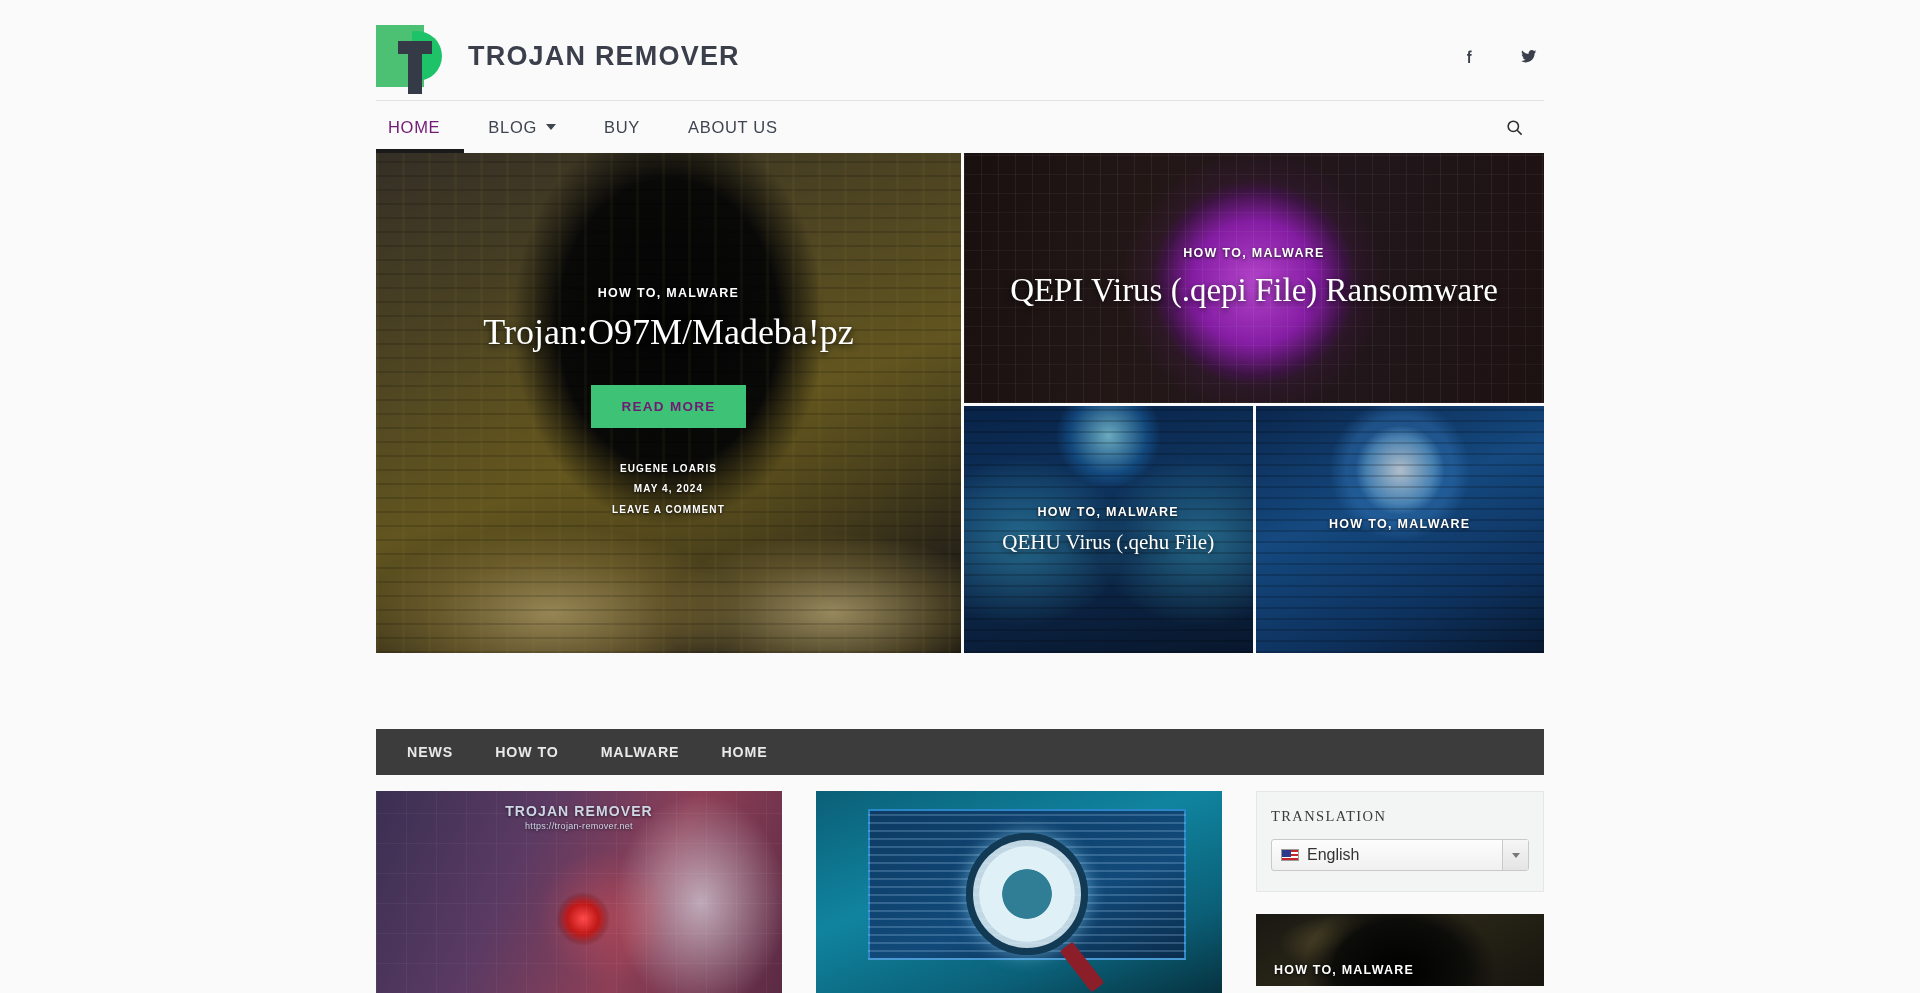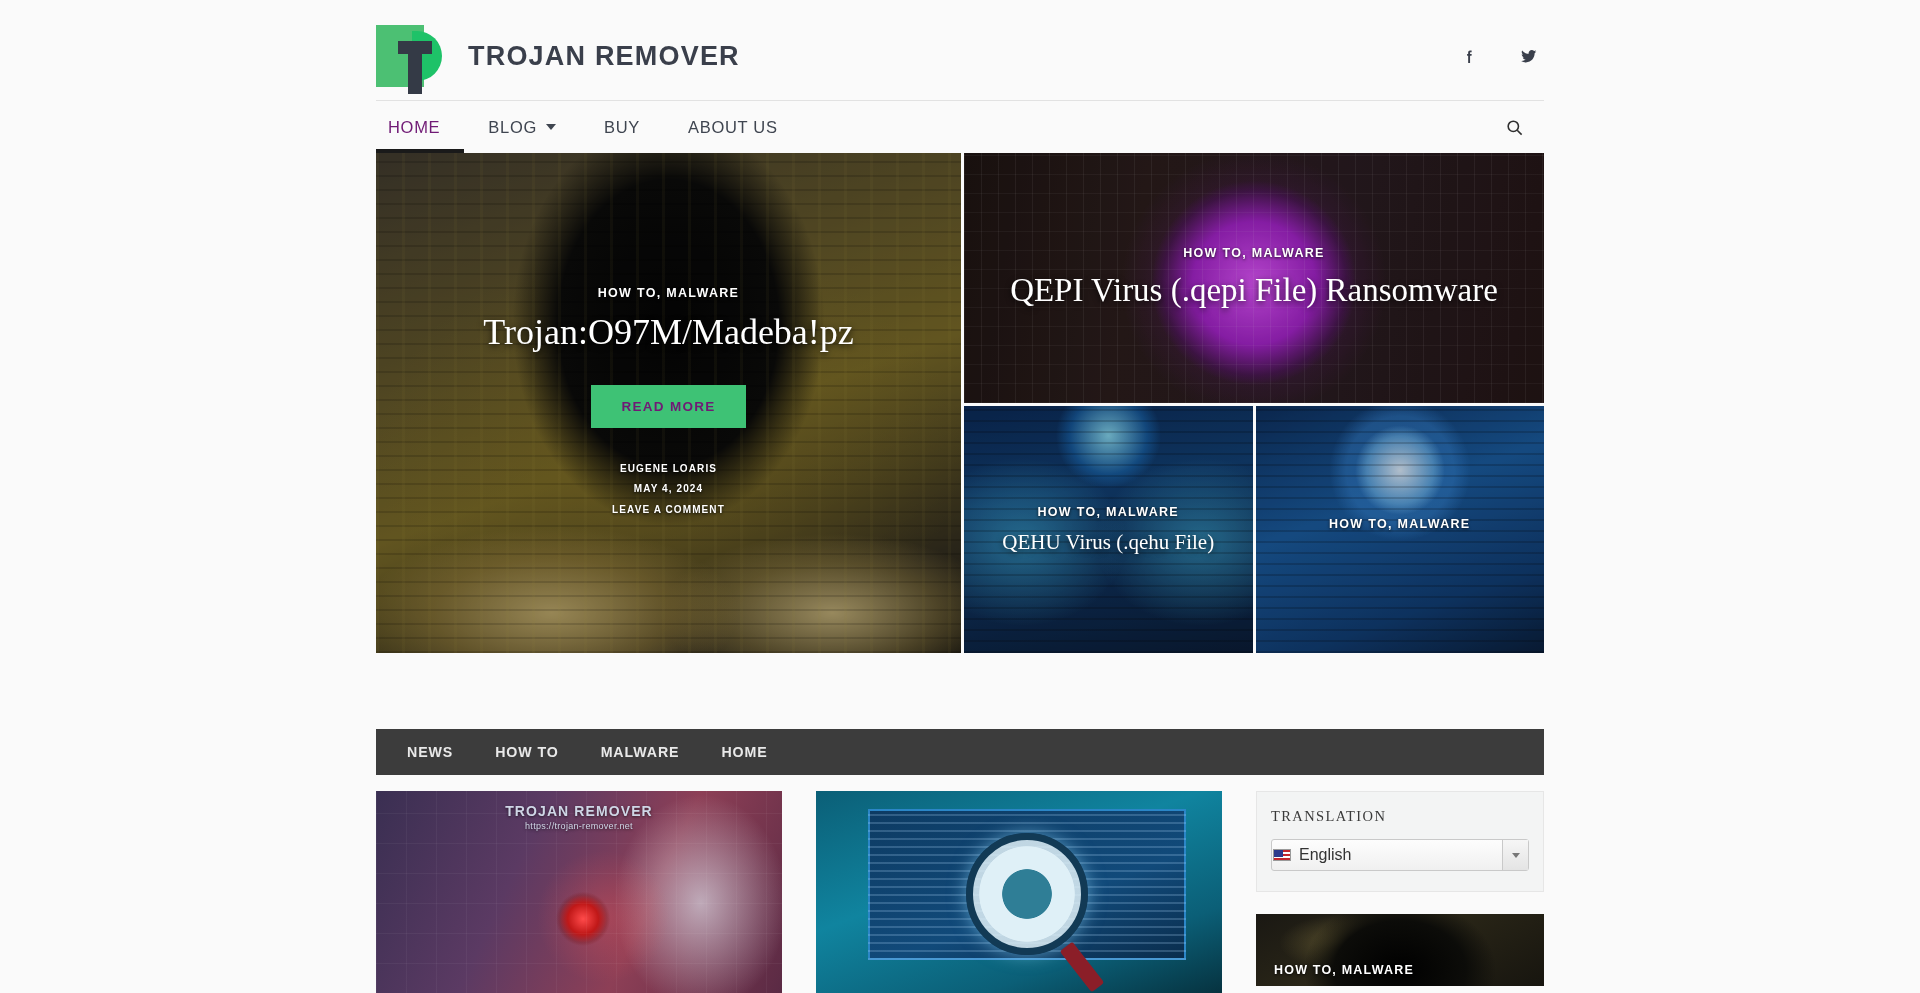--- a/index.html
+++ b/index.html
@@ -197,21 +197,21 @@
   
   .sidebar { width: 290px; }
   .widget { background: #f3f4f4; border: 1px solid #e6e6e6; padding: 16px 14px 20px; }
   .widget-title {
     font-family: "Liberation Serif", serif; font-size: 14.5px; letter-spacing: 1.4px;
     color: #3a3a3a; text-transform: uppercase; margin-bottom: 14px;
   }
   .langsel {
     display: flex; align-items: center; height: 32px;
     border: 1px solid #c9c9c9; background: linear-gradient(#fdfdfd, #f0f0f0);
-    border-radius: 3px; padding-left: 1px; cursor: pointer; position: relative;
+    border-radius: 3px; padding-left: 9px; cursor: pointer; position: relative;
   }
   .flag {
     width: 18px; height: 12px; margin-right: 8px; position: relative; overflow: hidden;
     background: repeating-linear-gradient(0deg, #c1272d 0 2px, #fff 2px 4px);
     border: 1px solid #9a9a9a;
   }
   .flag::after { content:""; position:absolute; left:0; top:0; width:9px; height:7px; background:#2d3a8c; }
   .langname { font-size: 16px; color: #333; }
   .lang-arrow {
     position: absolute; right: 0; top: 0; bottom: 0; width: 26px;

